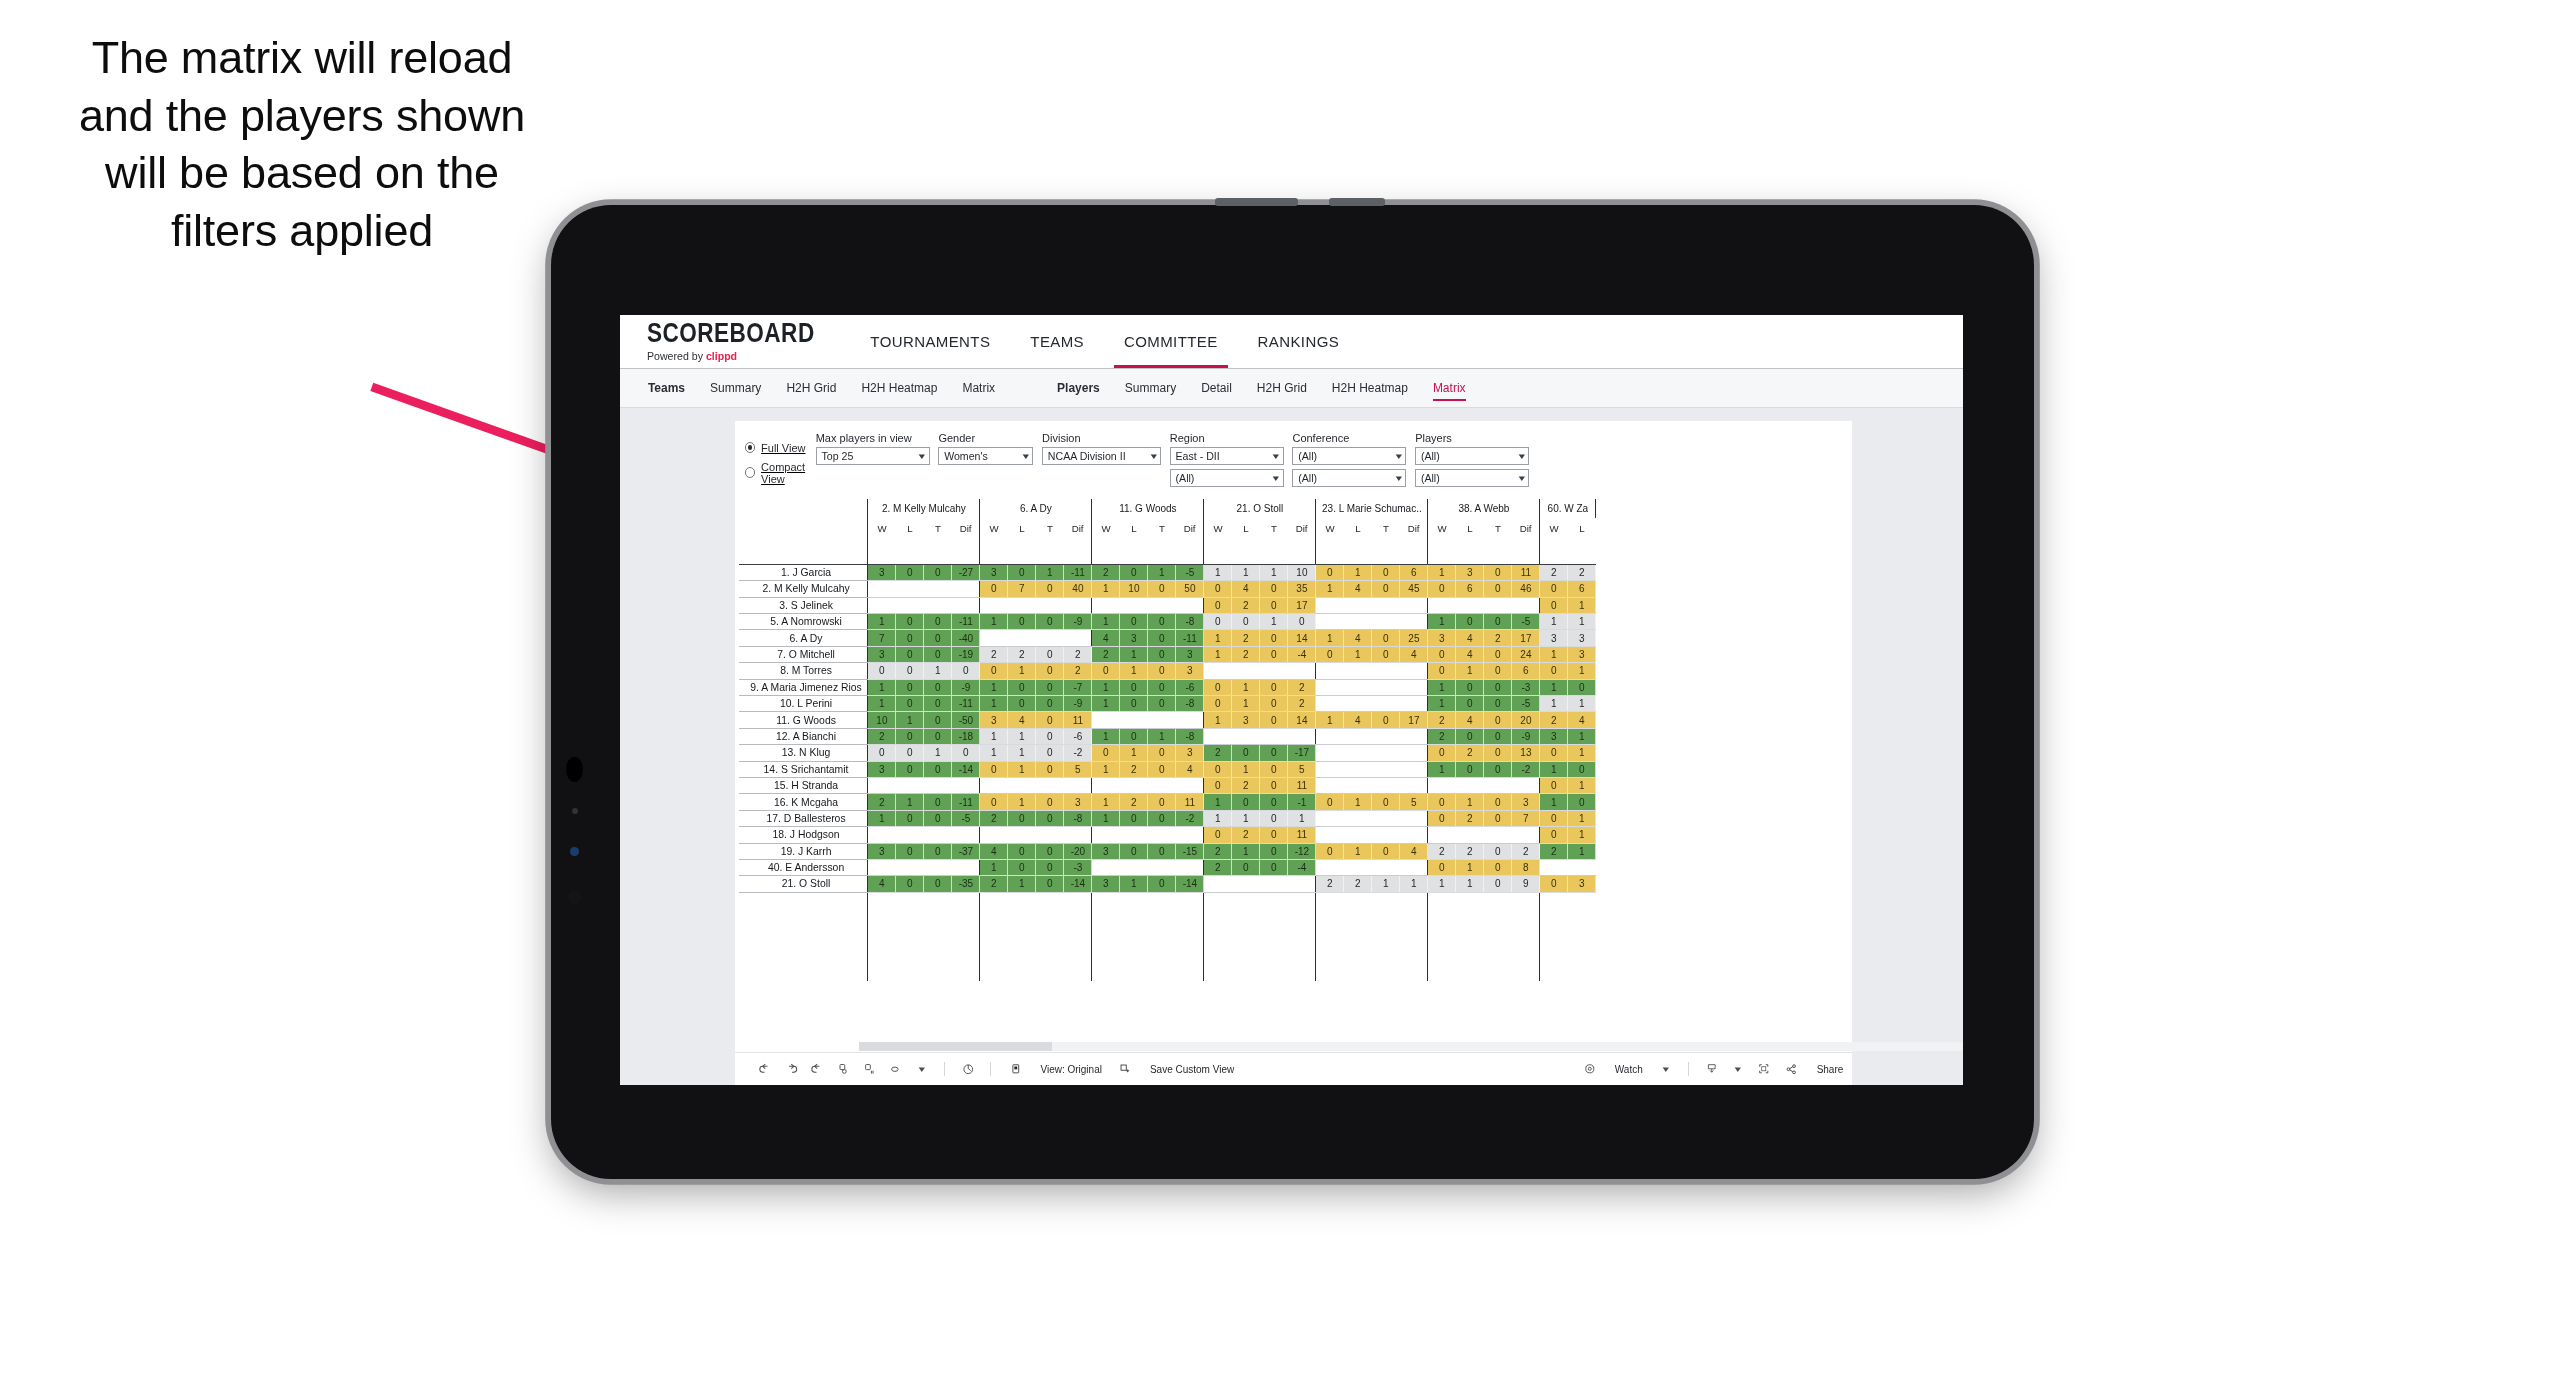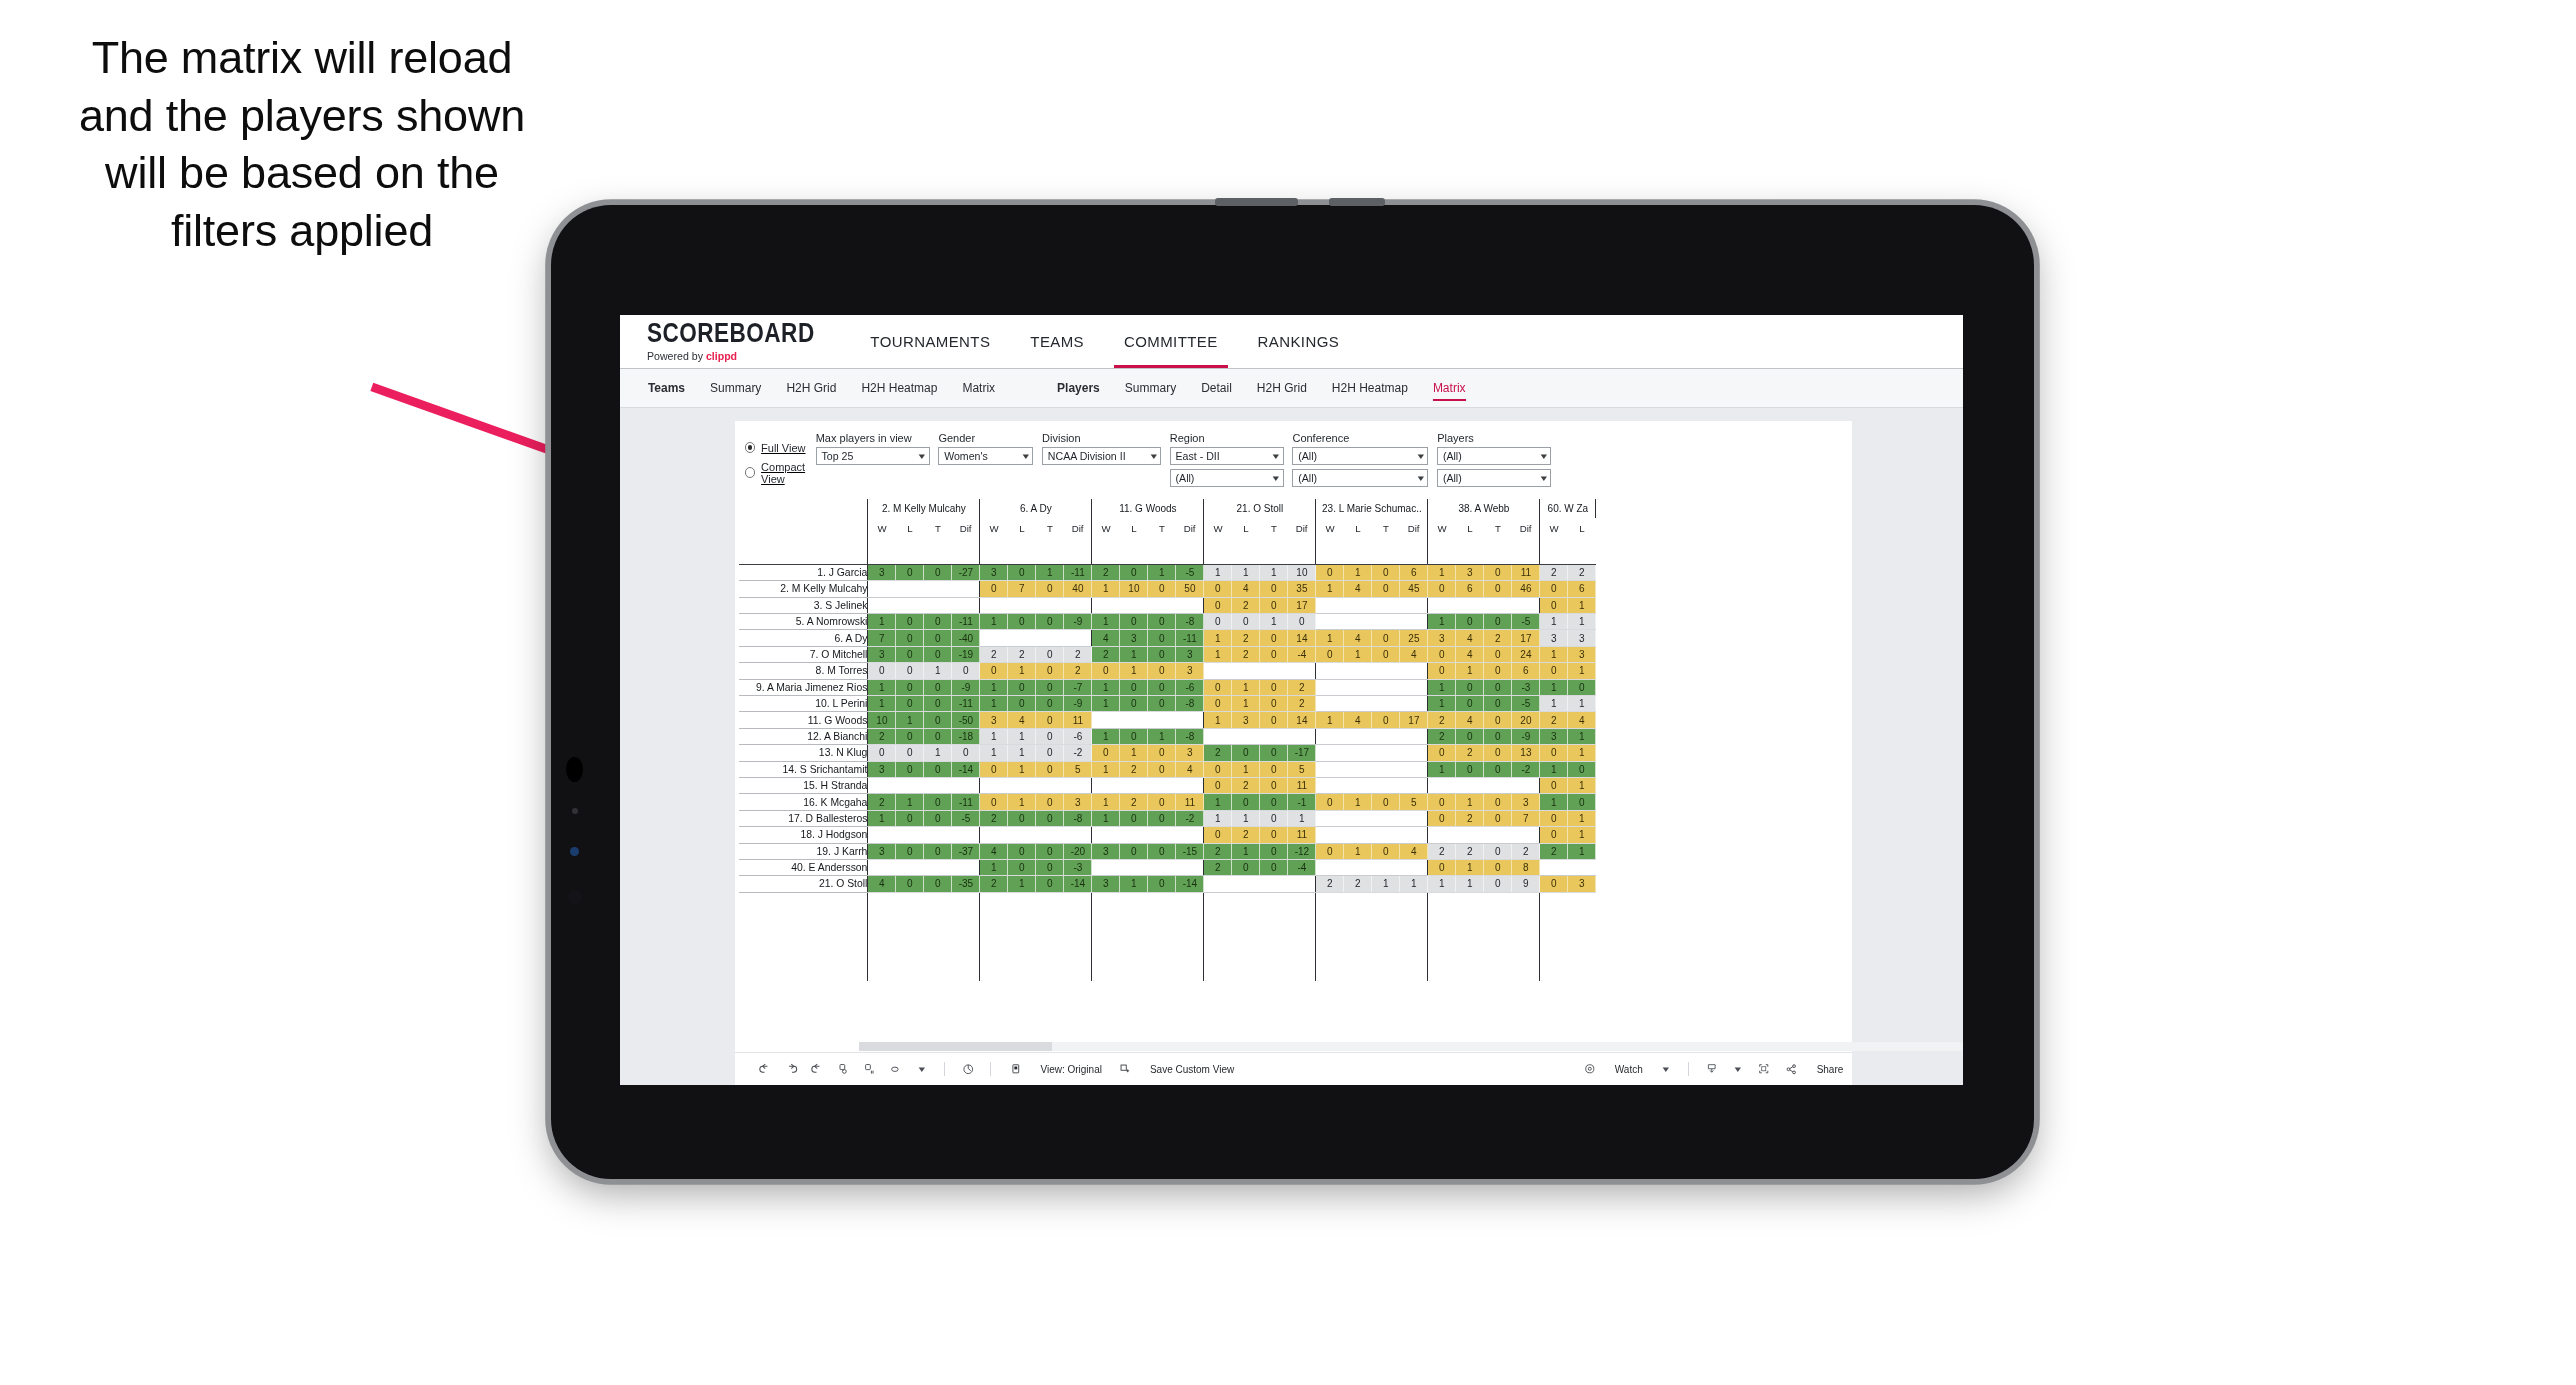--- a/index.html
+++ b/index.html
@@ -125,39 +125,39 @@
     display:flex; align-items:center; justify-content:center; flex:0 0 auto;
   }
   .radio.on::after { content:""; width:4.8px; height:4.8px; border-radius:50%; background:#2b2b2b; }
   .radio-label { font-size: 11px; color: #1f2329; }
 
   .filter-col { margin-right: 8.7px; }
   .filter-col.wide  { width: 114px; }
   .filter-col.gen   { width: 95px; }
   .filter-col.div   { width: 119px; }
   .filter-col.reg   { width: 114px; }
-  .filter-col.conf  { width: 136px; }
+  .filter-col.conf  { width: 114px; }
   .filter-col.play  { width: 114px; }
   .filter-label { font-size: 11px; color: #1f2329; margin-bottom: 2.9px; white-space: nowrap; }
   .select {
     height: 18.3px; border: 1px solid #9aa0a6; background: #fff;
     display: flex; align-items: center; justify-content: space-between;
     padding: 0 2.9px 0 4.8px; font-size: 10.6px; color: #1f2329;
     margin-bottom: 3.9px; cursor: pointer;
   }
   .select .caret { font-size: 7.7px; color: #3c4043; transform: scaleX(1.4); }
   .select .val { overflow:hidden; white-space:nowrap; text-overflow:ellipsis; }
 
   
   #matrix-wrap { flex: 1; position: relative; overflow: hidden; padding-left: 3.9px; }
   table.matrix { border-collapse: collapse; table-layout: fixed; font-size: 10px; }
   table.matrix th, table.matrix td { padding: 0; }
 
   .rowhead-cell {
-    width: 129px; text-align: right; padding-left: 5.8px !important;
+    width: 129px; text-align: center; padding-left: 5.8px !important;
     font-size: 10.4px; color: #15181c; font-weight: 400;
     border-bottom: 1px solid #b7babe; background:#fff;
     height: 16.4px; white-space: nowrap; overflow: hidden;
   }
   .corner { border-bottom: 1.9px solid #3a3d41; background: #fff; }
 
   .grp-name {
     font-size: 10px; color: #15181c; text-align: center;
     border-left: 1.9px solid #2c2f33; height: 19.3px;
     vertical-align: middle; font-weight: 400; background:#fff;

